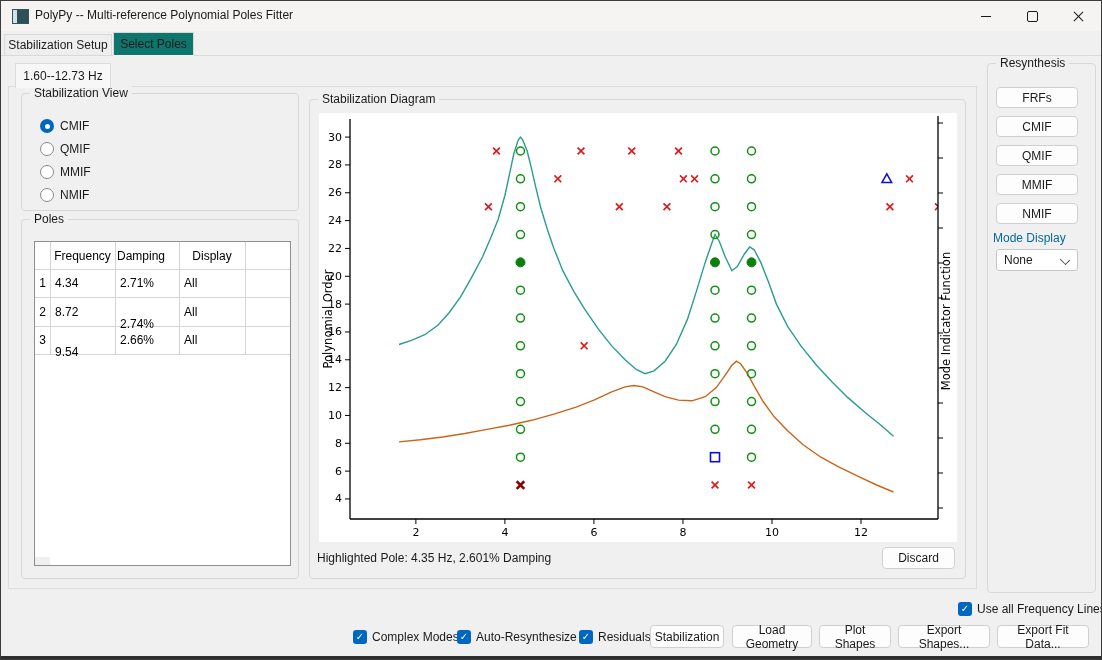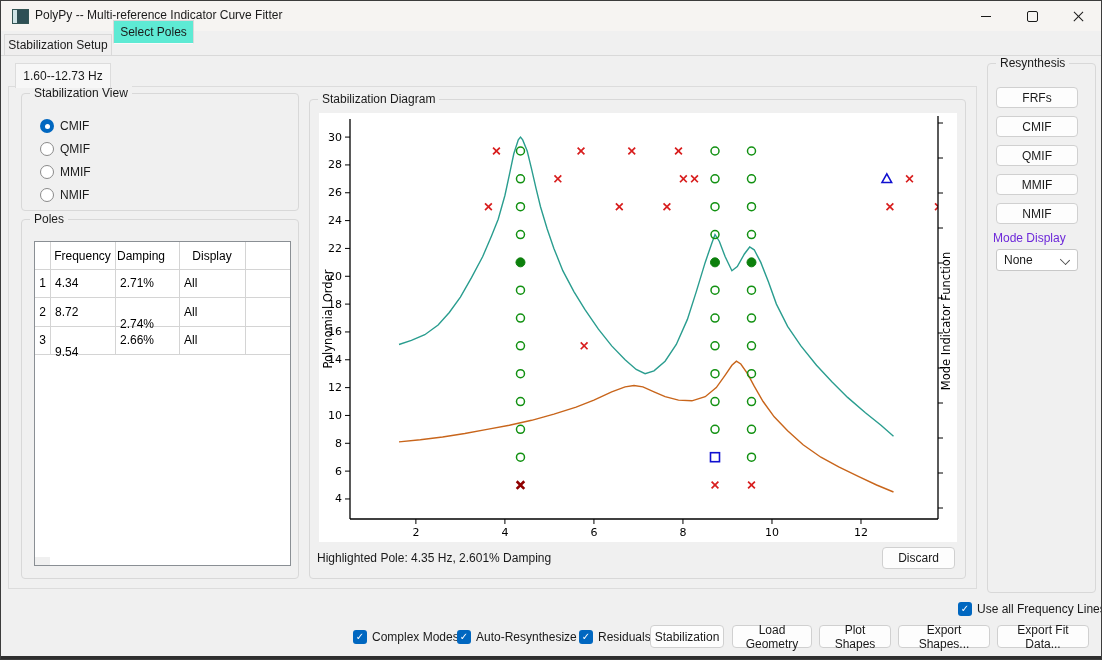--- a/index.html
+++ b/index.html
@@ -16,21 +16,21 @@
   .glyph-min{width:10px;height:0;border-top:1.2px solid #1a1a1a;display:block;}
   .glyph-max{width:9px;height:9px;border:1.2px solid #1a1a1a;border-radius:2px;display:block;}
   .glyph-close{position:relative;width:11px;height:11px;display:block;}
   .glyph-close:before,.glyph-close:after{content:"";position:absolute;left:-1px;top:5px;width:13px;height:1.2px;background:#1a1a1a;}
   .glyph-close:before{transform:rotate(45deg);} .glyph-close:after{transform:rotate(-45deg);}
   
   .tabstrip-line{position:absolute;left:0;top:54px;width:100%;height:1px;background:#d9d9d9;}
   .tab{position:absolute;font-size:12px;color:#1a1a1a;border:1px solid #d9d9d9;box-sizing:border-box;
        display:flex;align-items:center;justify-content:center;background:#efeeee;}
   .tab0{left:3px;top:33px;width:108px;height:22px;}
-  .tab1{left:112px;top:19px;width:81px;height:24px;background:#5eead4;border-bottom:1px solid #fafafa;z-index:3;}
+  .tab1{left:112px;top:31px;width:81px;height:24px;background:#0f766e;border-bottom:1px solid #fafafa;z-index:3;}
   .bandtab{position:absolute;left:14px;top:62px;width:94px;height:24px;background:#f7f7f7;border:1px solid #dcdcdc;border-bottom:none;z-index:2;
        font-size:12px;color:#1a1a1a;display:flex;align-items:center;justify-content:center;}
   .innerpage{position:absolute;left:7px;top:85px;width:969px;height:503px;border:1px solid #dcdcdc;box-sizing:border-box;}
   
   .groupbox{position:absolute;border:1px solid #d8d8d8;border-radius:4px;box-sizing:border-box;}
   .legend{position:absolute;top:-8px;left:8px;background:#f0f0f0;padding:0 4px;font-size:12px;color:#1a1a1a;white-space:nowrap;}
   
   .radio-row{position:absolute;left:18px;display:flex;align-items:center;height:16px;}
   .radio{width:14px;height:14px;border-radius:50%;border:1px solid #8a8a8a;background:#fff;box-sizing:border-box;}
   .radio.sel{border:none;background:#0067c0;position:relative;}
@@ -46,37 +46,37 @@
   .vline{position:absolute;top:0;width:1px;height:112px;background:#d4d4d4;}
   .hline{position:absolute;left:0;width:100%;height:1px;background:#d4d4d4;}
   .rowstub{position:absolute;left:0;top:315px;width:15px;height:8px;background:#f0f0f0;}
   
   .chartpanel{position:absolute;left:318px;top:112px;width:638px;height:429px;background:#fff;}
   .status-text{position:absolute;left:316px;top:550px;font-size:12px;color:#1a1a1a;}
   
   .btn{position:absolute;background:#fdfdfd;border:1px solid #d0d0d0;border-radius:4px;font-size:12px;color:#1a1a1a;
        display:flex;align-items:center;justify-content:center;box-sizing:border-box;font-family:"Liberation Sans",sans-serif;}
   
-  .mode-label{position:absolute;left:992px;top:230px;font-size:12px;color:#6d28d9;}
+  .mode-label{position:absolute;left:992px;top:230px;font-size:12px;color:#0369a1;}
   .select{position:absolute;left:995px;top:248px;width:82px;height:22px;background:#fff;border:1px solid #c8c8c8;border-radius:3px;
           box-sizing:border-box;font-size:12px;color:#1a1a1a;display:flex;align-items:center;padding-left:7px;}
   .chev{position:absolute;right:8px;top:6px;width:7px;height:7px;border-right:1.4px solid #4a4a4a;border-bottom:1.4px solid #4a4a4a;transform:rotate(45deg) scale(1,0.8);}
   .bottom-strip{position:absolute;left:0;bottom:0;width:100%;height:3px;background:#2e2e2e;}
 </style>
 </head>
 <body>
 
 <div id="window">
 
   <div class="titlebar">
     <span class="app-icon">
         <span class="l"></span>
         <span class="r"></span>
       </span>
-    <span class="win-title">PolyPy -- Multi-reference Indicator Curve Fitter</span>
+    <span class="win-title">PolyPy -- Multi-reference Polynomial Poles Fitter</span>
     <button class="win-btn wb-min">
         <span class="glyph-min"></span>
       </button>
     <button class="win-btn wb-max">
         <span class="glyph-max"></span>
       </button>
     <button class="win-btn wb-close">
         <span class="glyph-close"></span>
       </button>
   </div>

